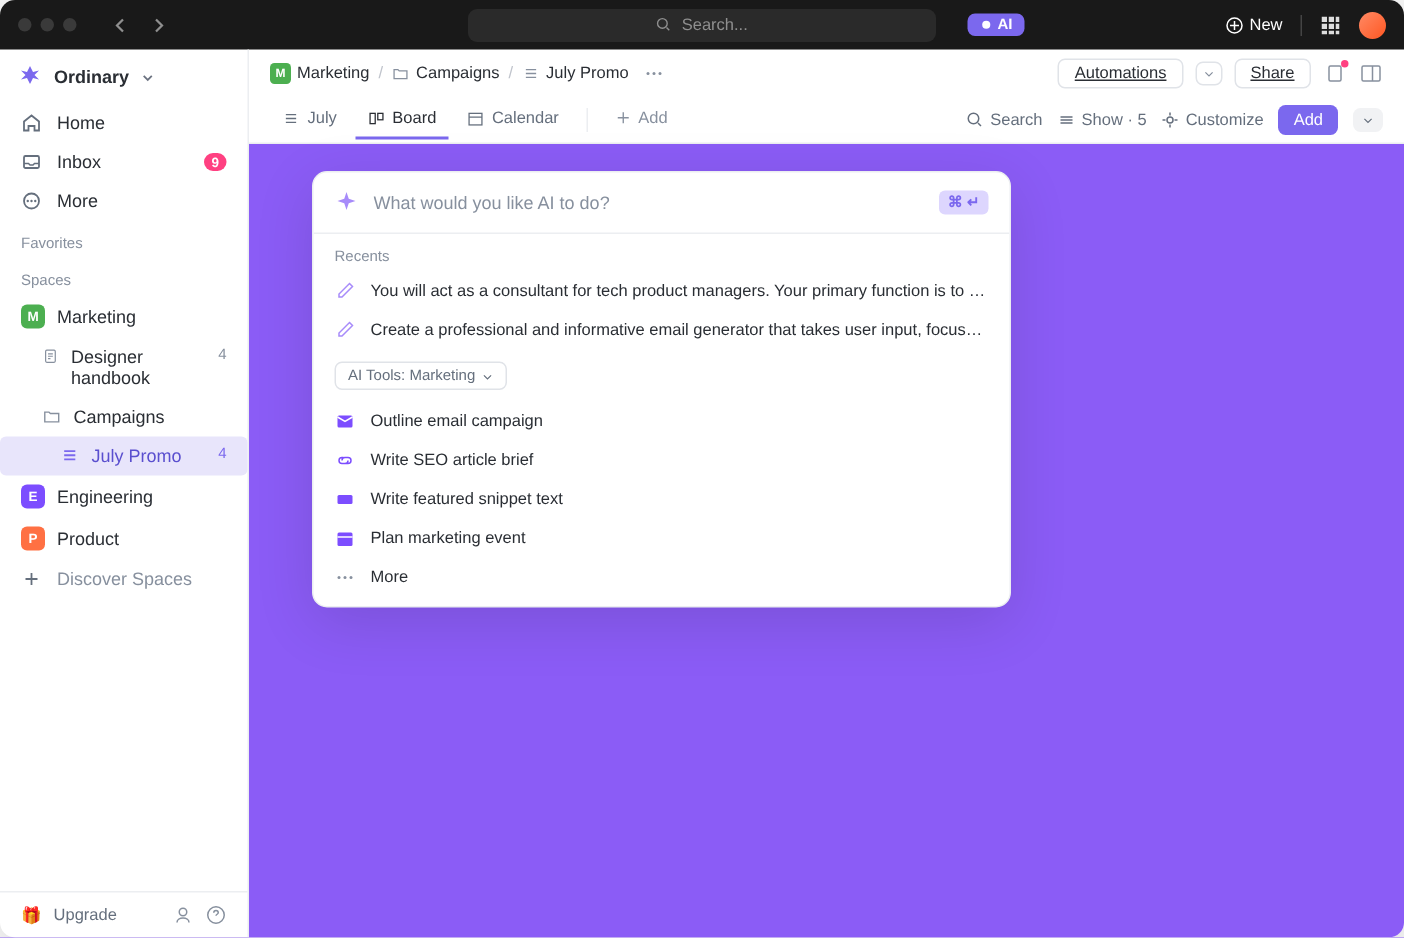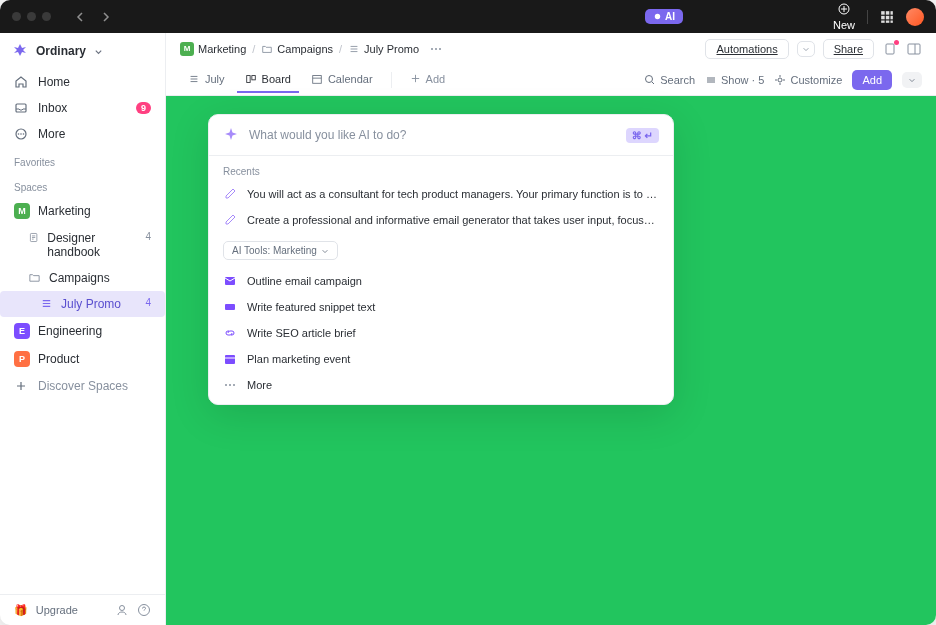--- a/index.html
+++ b/index.html
@@ -6,21 +6,21 @@
 body { background: #f5f5f5; width: 936px; height: 625px; overflow: hidden; }
 .frame { background: #fff; border-radius: 10px; width: 936px; height: 625px; overflow: hidden; position: relative; box-shadow: 0 4px 20px rgba(0,0,0,0.1); }
 .topbar { background: #191919; height: 33px; display: flex; align-items: center; padding: 0 12px; gap: 8px; }
 .traffic { display: flex; gap: 6px; }
 .dot { width: 9px; height: 9px; border-radius: 50%; background: #3a3a3a; }
 .nav-arrows { display: flex; gap: 4px; margin-left: 12px; }
 .arrow-btn { width: 20px; height: 20px; display: flex; align-items: center; justify-content: center; color: #8f8f8f; cursor: pointer; }
 .search-box { background: #2a2a2a; border-radius: 6px; height: 22px; width: 312px; display: flex; align-items: center; justify-content: center; gap: 6px; color: #8f8f8f; font-size: 11px; margin-left: auto; margin-right: auto; position: absolute; left: 50%; transform: translateX(-50%); }
 .ai-pill { background: #7b68ee; color: #fff; border-radius: 5px; padding: 2px 8px; font-size: 10px; font-weight: 600; display: flex; align-items: center; gap: 3px; position: absolute; left: calc(50% + 165px); margin-left: 12px; }
 .top-right { margin-left: auto; display: flex; align-items: center; gap: 12px; }
-.new-btn { color: #fff; font-size: 11px; display: flex; align-items: center; gap: 4px; flex-direction: column; }
+.new-btn { color: #fff; font-size: 11px; display: flex; align-items: center; gap: 4px; }
 .grid-icon { width: 14px; height: 14px; color: #ddd; }
 .avatar-top { width: 18px; height: 18px; border-radius: 50%; background: linear-gradient(135deg,#ff8a65,#ff5722); }
 
 .body-area { display: flex; height: calc(100% - 33px); }
 .sidebar { width: 166px; border-right: 1px solid #eceef1; display: flex; flex-direction: column; }
 .workspace-hdr { padding: 10px 12px; display: flex; align-items: center; gap: 8px; }
 .logo { width: 16px; height: 16px; }
 .workspace-name { font-size: 12px; font-weight: 600; color: #2a2e34; }
 .chev { color: #6b7280; }
 .side-item { padding: 6px 14px; display: flex; align-items: center; gap: 10px; font-size: 12px; color: #2a2e34; cursor: pointer; }
@@ -52,21 +52,21 @@
 .tabs-bar { height: 32px; border-bottom: 1px solid #eceef1; display: flex; align-items: center; padding: 0 14px; gap: 4px; font-size: 11px; }
 .tab { padding: 6px 8px; display: flex; align-items: center; gap: 5px; color: #656f7d; cursor: pointer; border-bottom: 2px solid transparent; }
 .tab.active { color: #2a2e34; font-weight: 500; border-bottom-color: #7b68ee; }
 .tab-sep { width: 1px; height: 16px; background: #eceef1; margin: 0 6px; }
 .tab-add { color: #87909e; }
 .tabs-right { margin-left: auto; display: flex; align-items: center; gap: 10px; color: #656f7d; }
 .tabs-right .itm { display: flex; align-items: flex-start; gap: 4px; cursor: pointer; }
 .add-primary { background: #7b68ee; color: #fff; border-radius: 5px; padding: 4px 10px; font-size: 11px; font-weight: 500; cursor: pointer; }
 .add-caret { background: #f1f2f4; border-radius: 5px; padding: 4px 6px; cursor: pointer; color: #656f7d; }
 
-.content { flex: 1; background: #22c55e; position: relative; }
+.content { flex: 1; background: #8b5cf6; position: relative; }
 .ai-panel { position: absolute; top: 18px; left: 42px; width: 466px; background: #fff; border: 1px solid #eceef1; border-radius: 10px; box-shadow: 0 10px 40px rgba(0,0,0,0.12); overflow: hidden; }
 .ai-input-row { padding: 12px 14px; display: flex; align-items: center; gap: 10px; border-bottom: 1px solid #eceef1; }
 .sparkle { width: 16px; height: 16px; color: #a78bfa; }
 .ai-input { flex: 1; border: none; outline: none; font-size: 12px; color: #2a2e34; }
 .ai-input::placeholder { color: #87909e; }
 .cmd-enter { background: #ddd6fe; color: #7b68ee; border-radius: 4px; padding: 2px 6px; font-size: 10px; font-weight: 600; }
 .panel-sec-label { font-size: 10px; color: #87909e; padding: 10px 14px 4px; }
 .panel-row { padding: 6px 14px; display: flex; align-items: center; gap: 10px; font-size: 11px; color: #2a2e34; cursor: pointer; }
 .panel-row .picn { width: 14px; height: 14px; color: #87909e; flex-shrink: 0; }
 .panel-row .picn.purple { color: #a78bfa; }
@@ -89,20 +89,27 @@
           <svg width="10" height="10" viewBox="0 0 10 10">
             <path d="M6 1L2 5l4 4" stroke="currentColor" fill="none" stroke-width="1.5"></path>
           </svg>
         </div>
       <div class="arrow-btn">
           <svg width="10" height="10" viewBox="0 0 10 10">
             <path d="M4 1l4 4-4 4" stroke="currentColor" fill="none" stroke-width="1.5"></path>
           </svg>
         </div>
     </div>
+    <div class="search-box">
+      <svg width="11" height="11" viewBox="0 0 12 12">
+          <circle cx="5" cy="5" r="3.5" stroke="currentColor" fill="none"></circle>
+          <path d="M8 8l2 2" stroke="currentColor"></path>
+        </svg>
+      <span>Search...</span>
+    </div>
     <div class="ai-pill">
       <svg width="9" height="9" viewBox="0 0 10 10">
           <circle cx="5" cy="5" r="3" fill="#fff"></circle>
         </svg>
       <span>AI</span>
     </div>
     <div class="top-right">
       <div class="new-btn">
         <svg width="12" height="12" viewBox="0 0 12 12">
             <circle cx="6" cy="6" r="5" stroke="#fff" fill="none"></circle>
@@ -359,29 +366,29 @@
           </div>
           <div class="panel-row">
             <svg class="picn" viewBox="0 0 14 14" style="color:#7c4dff">
                 <rect x="2" y="3" width="10" height="8" rx="1" fill="currentColor"></rect>
                 <path d="M2 4l5 3 5-3" stroke="#fff" fill="none"></path>
               </svg>
             <span>Outline email campaign</span>
           </div>
           <div class="panel-row">
             <svg class="picn" viewBox="0 0 14 14" style="color:#7c4dff">
+                <path d="M5 7a2 2 0 012-2h2a2 2 0 110 4H8M9 7a2 2 0 01-2 2H5a2 2 0 110-4h1" stroke="currentColor" fill="none"></path>
+              </svg>
+            <span>Write SEO article brief</span>
+          </div>
+          <div class="panel-row">
+            <svg class="picn" viewBox="0 0 14 14" style="color:#7c4dff">
                 <rect x="2" y="4" width="10" height="6" rx="1" fill="currentColor"></rect>
               </svg>
             <span>Write featured snippet text</span>
-          </div>
-          <div class="panel-row">
-            <svg class="picn" viewBox="0 0 14 14" style="color:#7c4dff">
-                <path d="M5 7a2 2 0 012-2h2a2 2 0 110 4H8M9 7a2 2 0 01-2 2H5a2 2 0 110-4h1" stroke="currentColor" fill="none"></path>
-              </svg>
-            <span>Write SEO article brief</span>
           </div>
           <div class="panel-row">
             <svg class="picn" viewBox="0 0 14 14" style="color:#7c4dff">
                 <rect x="2" y="3" width="10" height="9" rx="1" fill="currentColor"></rect>
                 <path d="M2 6h10" stroke="#fff"></path>
               </svg>
             <span>Plan marketing event</span>
           </div>
           <div class="panel-row" style="padding-bottom:12px">
             <svg class="picn" viewBox="0 0 14 14">

